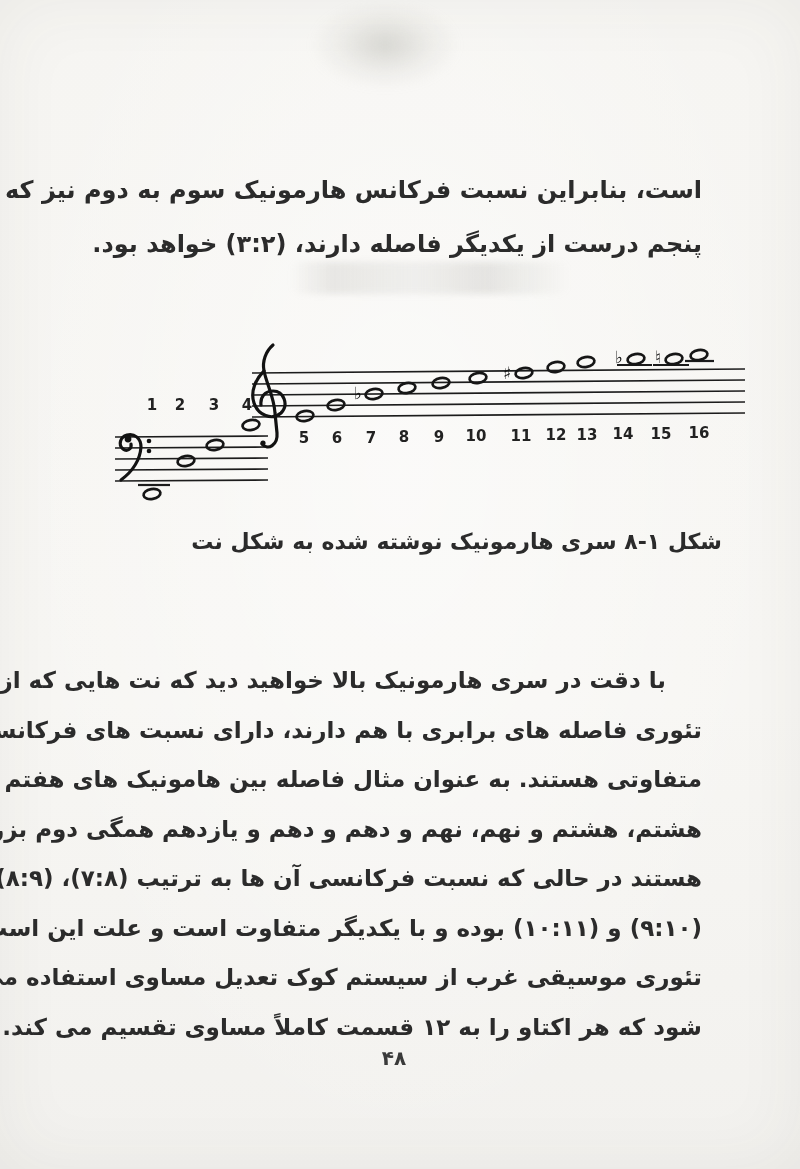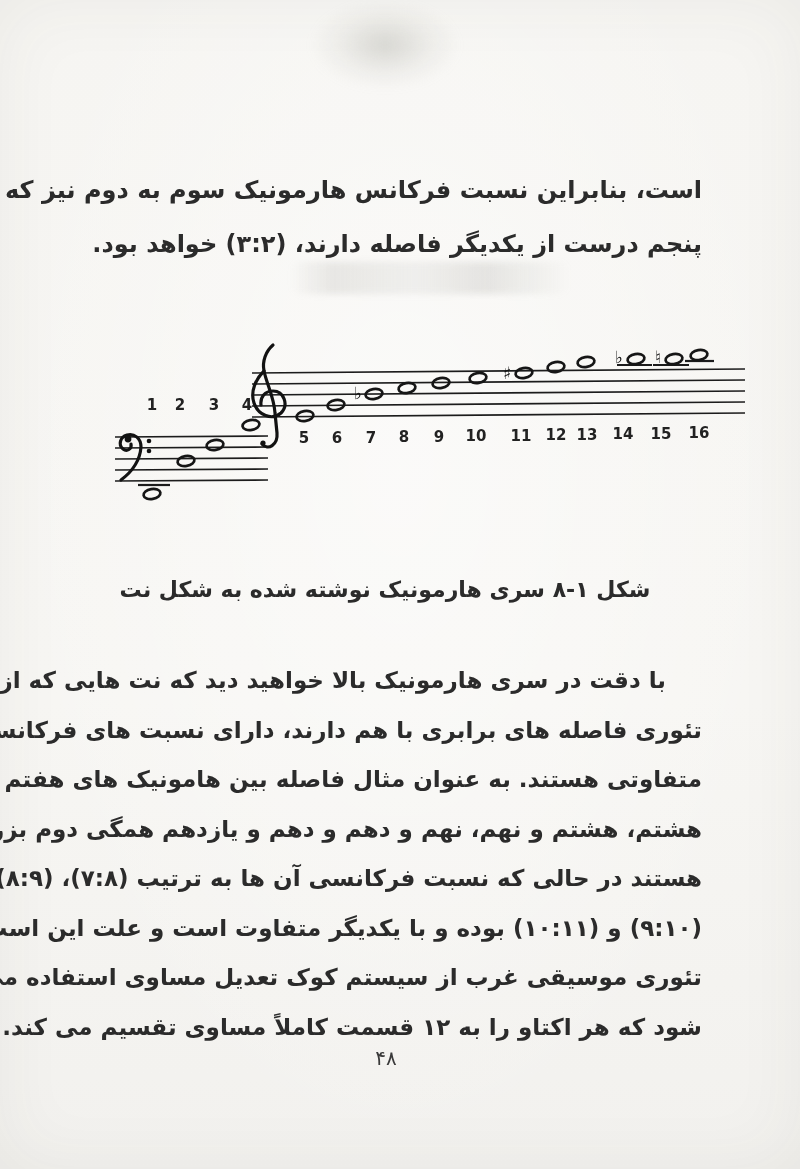--- a/index.html
+++ b/index.html
@@ -34,27 +34,27 @@
   }
   .para-line{
     text-align:justify; text-align-last:justify;
     white-space:nowrap; overflow:visible;
   }
   .para-line.ragged{ text-align:center; text-align-last:right; }
   .para-line.indent{ padding-right:36px; }
   #top-paragraph{ top:163px; font-size:24px; line-height:54px; }
   #main-paragraph{ top:656px; font-size:23px; line-height:49.5px; }
   #figure-caption{
-    position:absolute; left:79px; top:524px; width:612px;
-    direction:rtl; text-align:center;
-    font-size:22px; font-weight:700; line-height:36px;margin-top:48px;
+    position:absolute; left:110px; top:524px; width:612px;
+    direction:rtl; text-align:right;
+    font-size:22px; font-weight:700; line-height:36px;
   }
   #page-number{
-    position:absolute; left:8px; top:1046px; width:756px;
-    text-align:center; font-size:20px; font-weight:400; color:#3a3a3a;
+    position:absolute; left:16px; top:1046px; width:756px;
+    text-align:center; font-size:20px; font-weight:700; color:#3a3a3a;
   }
   #figure-svg{ position:absolute; left:100px; top:335px; }
   .staff-line{ stroke:#1c1c1c; stroke-width:1.6; }
   .ledger{ stroke:#1c1c1c; stroke-width:2.2; }
   .note{ fill:none; stroke:#161616; stroke-width:2.7; }
   .clef{ fill:none; stroke:#121212; stroke-width:3.2; stroke-linecap:round; }
   .clef-dot{ fill:#121212; }
   .num{ font-family:"DejaVu Sans", sans-serif; font-size:15px; font-weight:bold; fill:#222; text-anchor:middle; }
   .acc{ font-family:"DejaVu Sans", sans-serif; font-size:17px; font-weight:bold; fill:#111; text-anchor:middle; }
 </style>

